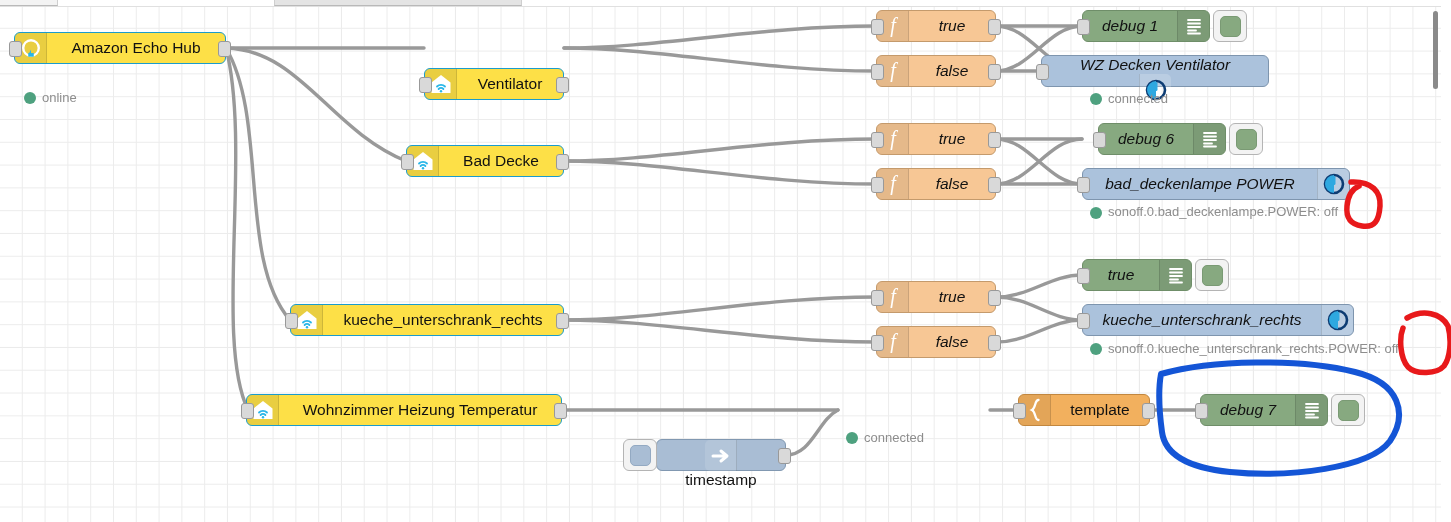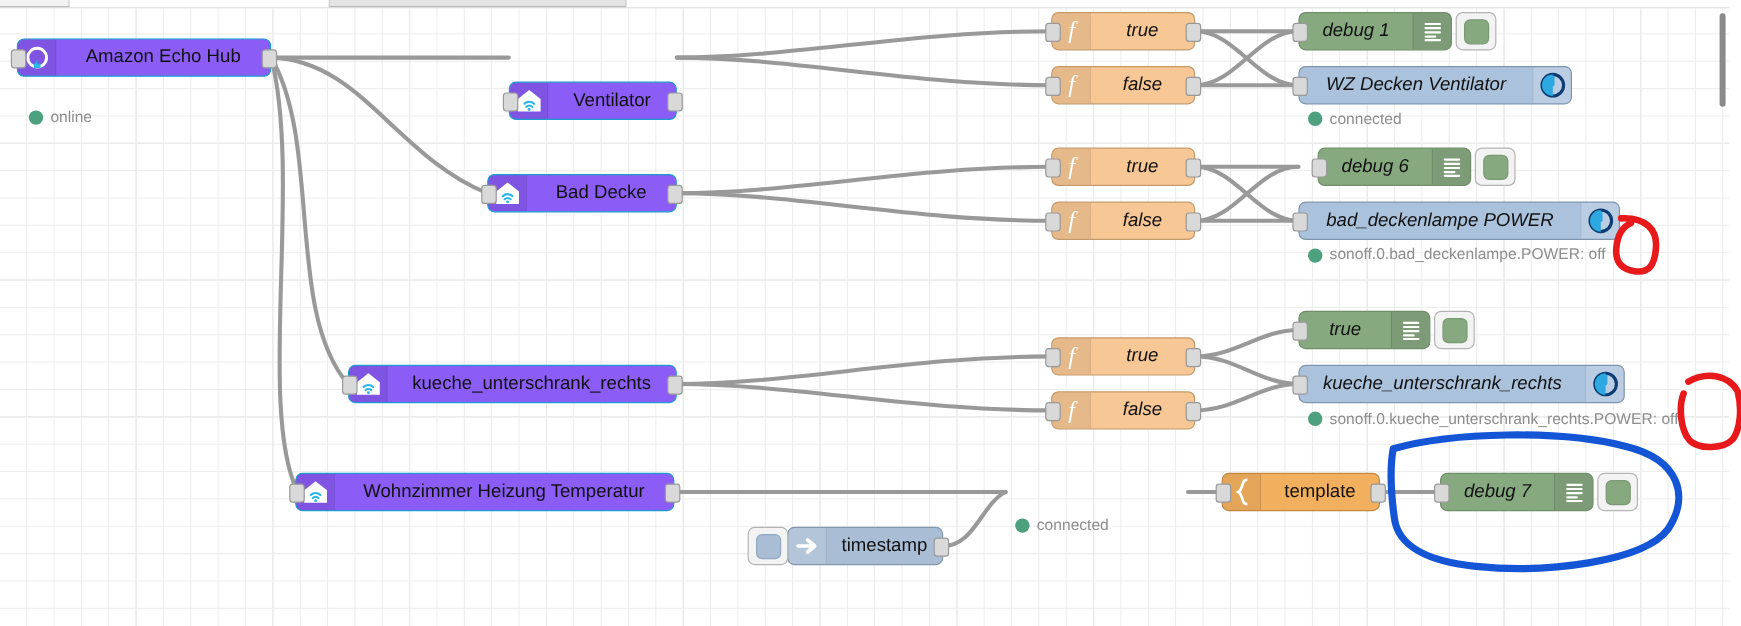--- a/index.html
+++ b/index.html
@@ -53,31 +53,31 @@
 
   
   .port{
     position:absolute;width:11px;height:14px;background:#d9d9d9;
     border:1px solid #999;border-radius:3px;top:50%;margin-top:-7px;
   }
   .port.in{left:-6px;}
   .port.out{right:-6px;}
 
   
-  .n-alexa{background:#8b5cf6;border-color:#1b9ccc;}
+  .n-alexa{background:#fde047;border-color:#1b9ccc;}
   .n-alexa .iconbox{background:rgba(0,0,0,.08);}
   .n-func{background:#f7c795;border-color:#c49a6c;}
   .n-func .iconbox{background:rgba(0,0,0,.07);}
   .n-debug{background:#87a980;border-color:#6f8e69;}
   .n-debug .iconbox.right{background:rgba(0,0,0,.08);}
   .n-iob{background:#abc2dc;border-color:#7e95ae;}
   .n-iob .iconbox.right{background:rgba(255,255,255,.18);}
   .n-template{background:#f2b05e;border-color:#c2873f;}
   .n-template .iconbox{background:rgba(0,0,0,.06);}
-  .n-inject{background:#a9bdd4;border-color:#8198b1;}
+  .n-inject{background:#a9bdd4;border-color:#8198b1;flex-direction:column;}
   .n-inject .iconbox{background:rgba(255,255,255,.12);}
 
   
   .dbgbtn{
     position:absolute;top:-1px;width:34px;height:32px;box-sizing:border-box;
     background:#f3f3f3;border:1px solid #b4b4b4;border-radius:6px;
     display:flex;align-items:center;justify-content:center;
   }
   .dbgbtn .sq{width:19px;height:19px;border-radius:5px;background:#87a980;border:1px solid #7a9a74;}
   
@@ -304,21 +304,21 @@
             <line x1="2" y1="13.5" x2="10" y2="13.5"></line>
             <line x1="2" y1="16.5" x2="14" y2="16.5"></line>
           </g>
         </svg>
     </span>
     <span class="dbgbtn" style="left:130px;">
         <span class="sq"></span>
       </span>
   </div>
 
-  <div class="node n-iob" style="left:1082px;top:55px;width:228px;">
+  <div class="node n-iob" style="left:1041px;top:55px;width:228px;flex-direction:column;">
     <span class="port in"></span>
     <span class="lbl italic">WZ Decken Ventilator</span>
     <span class="iconbox right">
       <svg width="24" height="24" viewBox="0 0 24 24">
           <circle cx="12" cy="12" r="9" fill="none" stroke="#0d3c73" stroke-width="2.6"></circle>
           <path d="M12 3 a9 9 0 0 0 0 18 Z" fill="#2ea8e0"></path>
           <rect x="10.5" y="4" width="3" height="9" rx="1.5" fill="#2ea8e0"></rect>
         </svg>
     </span>
   </div>

